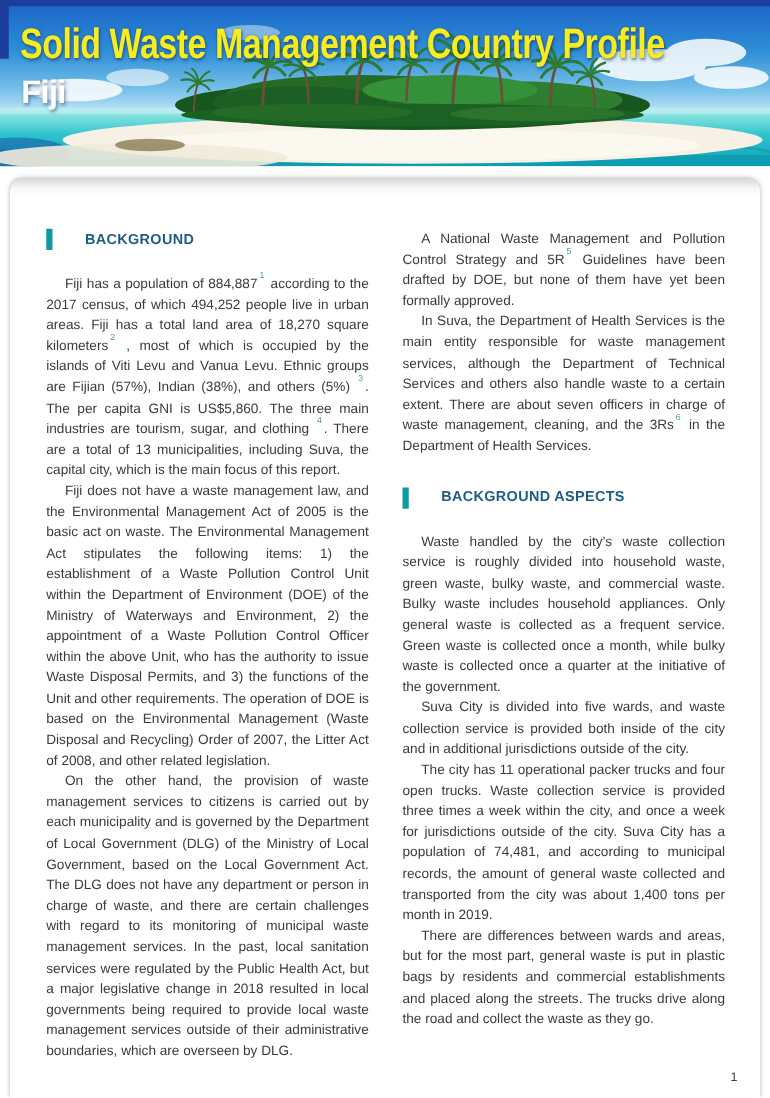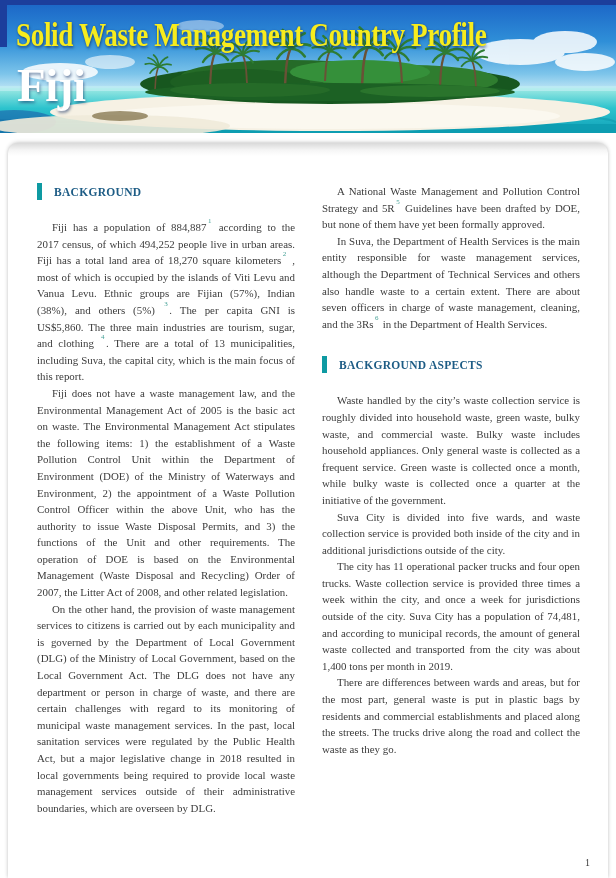--- a/index.html
+++ b/index.html
@@ -1,52 +1,52 @@
 <!DOCTYPE html>
 <html><head>
 <meta charset="utf-8">
 <style>
   * { box-sizing: border-box; }
   html,body { margin:0; padding:0; }
   body { font-family: "Liberation Sans", "DejaVu Sans", sans-serif; background:#ffffff; }
-  .page { position:relative; width:616px; height:878px; background:#ffffff; overflow:hidden;font-family:Liberation Serif, serif; }
+  .page { position:relative; width:616px; height:878px; background:#ffffff; overflow:hidden; }
 
   
   .banner { position:absolute; top:0; left:0; width:616px; height:133px; overflow:hidden; }
   .banner svg { display:block; }
   .banner-title {
     position:absolute; left:16px; top:16px;
     font-size:34px; font-weight:bold; color:#f7ec1e;
     letter-spacing:-0.5px; white-space:nowrap;
     transform:scaleX(0.80); transform-origin:left top;
     text-shadow: 1px 2px 3px rgba(18,48,100,0.6), 0 0 2px rgba(18,48,100,0.35);
   }
   .banner-country {
     position:absolute; left:17px; top:58px;
-    font-size:47px; font-weight:bold; color:#ffffff;
+    font-size:26px; font-weight:bold; color:#ffffff;
     letter-spacing:-0.5px;
     text-shadow: 1px 2px 3px rgba(18,48,100,0.55);
   }
 
   
   .card {
     position:absolute; top:143px; left:8px; right:8px; bottom:0;
     background:#ffffff; border-radius:10px 10px 0 0;
     box-shadow: 0 -1px 4px rgba(0,0,0,0.15), -1px 0 3px rgba(0,0,0,0.06), 1px 0 3px rgba(0,0,0,0.06);
   }
   .card-top-shade {
     position:absolute; top:0; left:0; right:0; height:13px;
     border-radius:10px 10px 0 0;
     background:linear-gradient(180deg, rgba(105,105,105,0.25) 0%, rgba(160,160,160,0.10) 55%, rgba(255,255,255,0) 100%);
     pointer-events:none;
   }
   .columns { position:relative; display:flex; gap:27px; padding:40px 28px 0 29px; }
   .col { flex:1 1 0; min-width:0; }
 
-  .sec-heading { display:flex; align-items:center; gap:12px; margin:24px 0 19px 0; }
+  .sec-heading { display:flex; align-items:center; gap:26px; margin:24px 0 19px 0; }
   .sec-heading:first-child { margin-top:0; }
   .sec-heading .bar { display:inline-block; width:5px; height:17px; background:#0e9aa2; flex:0 0 auto; }
   .sec-heading-text { font-size:11.5px; font-weight:bold; color:#1d5c85; letter-spacing:0.3px; }
 
   .sub-heading { position:relative; margin:15px 0 4px 0; font-size:11.2px; font-weight:bold; color:#2e2e2e; }
   .sub-heading .dot {
     position:absolute; left:-4px; top:-4px; width:17px; height:17px;
     border-radius:50%; background:#c0e1d6; z-index:0;
   }
   .sub-heading .txt { position:relative; z-index:1; }

